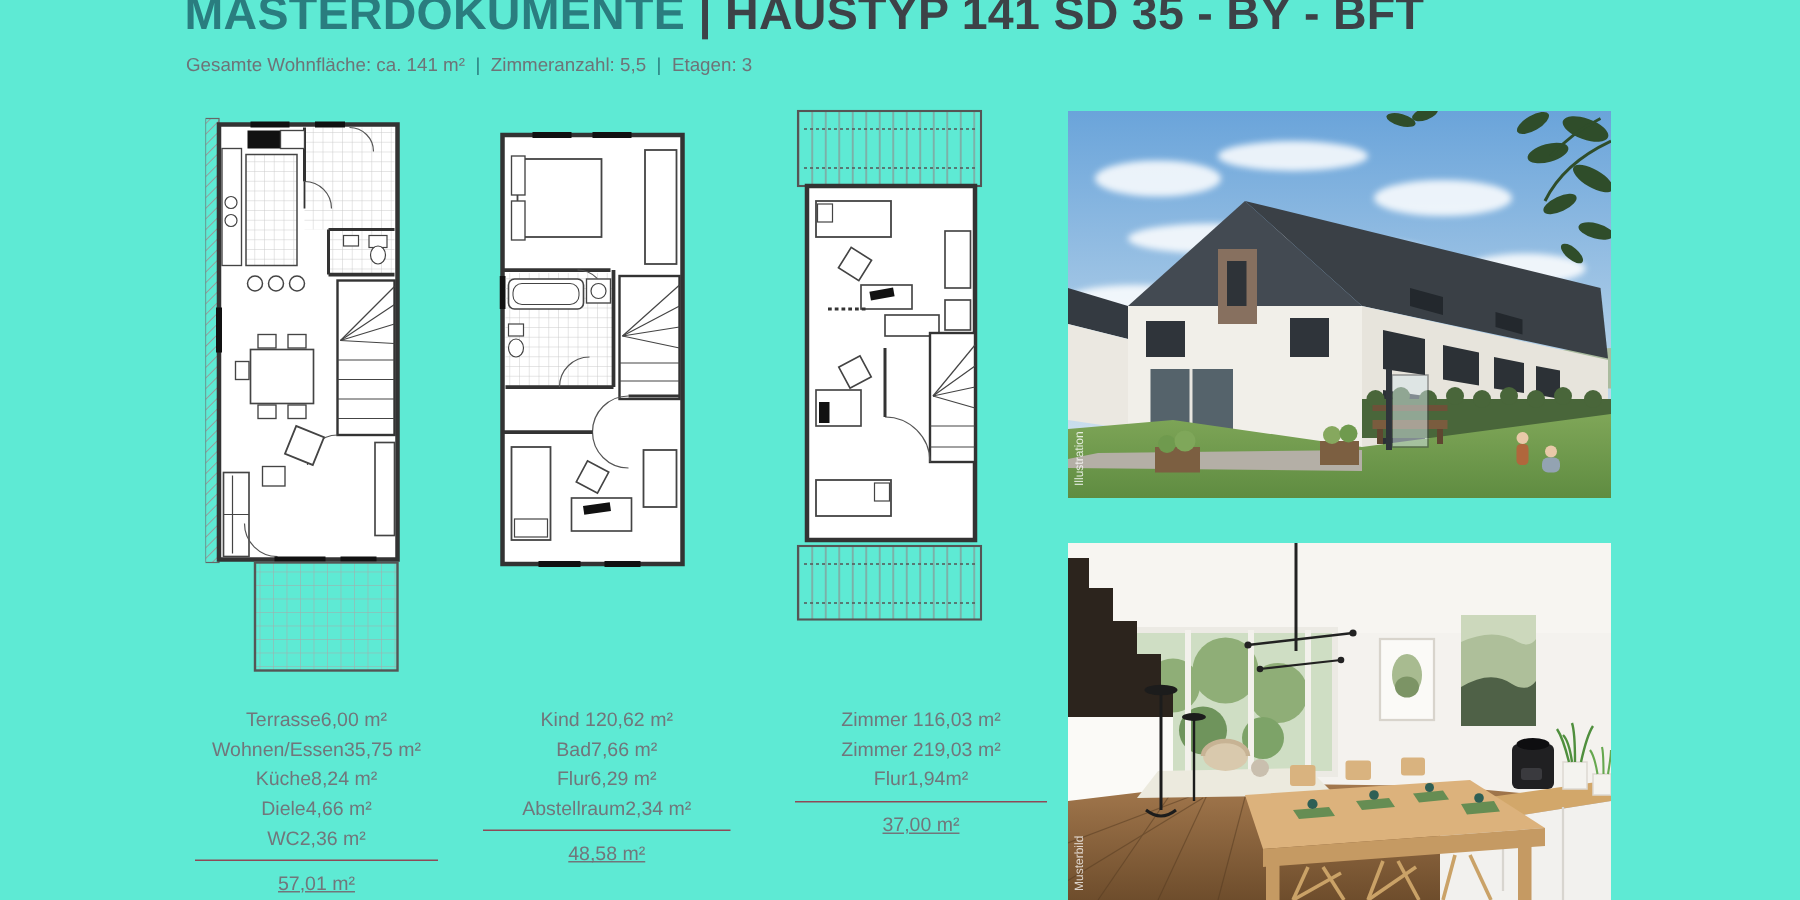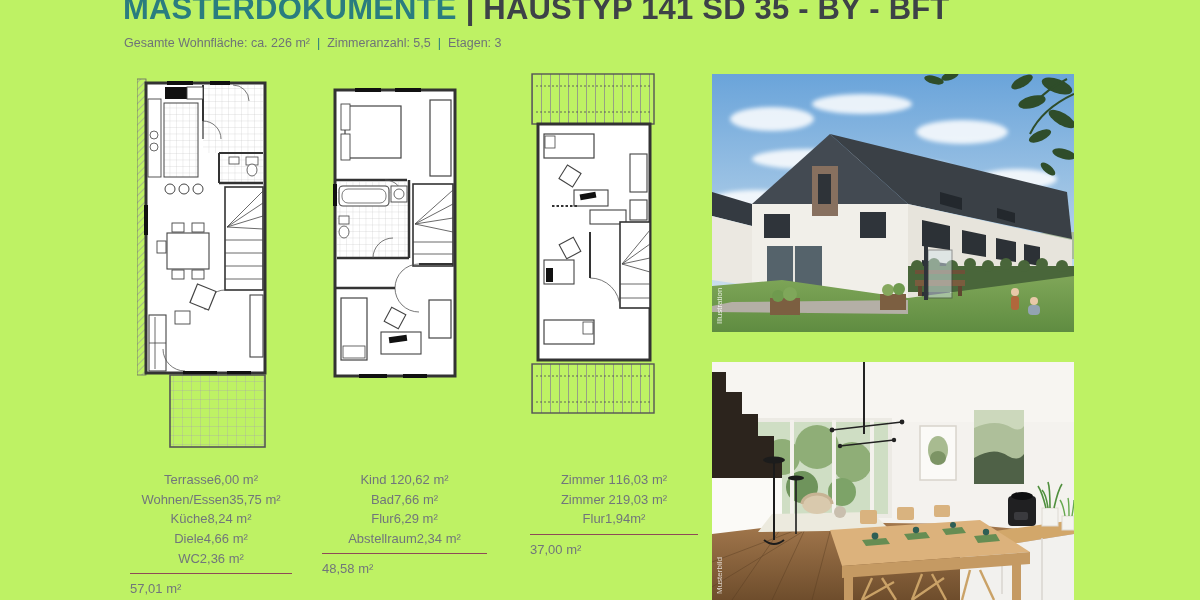--- a/index.html
+++ b/index.html
@@ -1,51 +1,51 @@
 <!DOCTYPE html>
 <html><head>
 <meta charset="utf-8">
 <style>
   * { box-sizing: border-box; margin: 0; padding: 0; }
   html,body { background:#ffffff; }
   .page {
     position: relative; width: 1200px; height: 600px;
-    background: #bef264; overflow: hidden;
+    background: #5eead4; overflow: hidden;
     font-family: "Liberation Sans", sans-serif;
   }
   
   .hdr { position: absolute; left: 123px; top: -9px; white-space: nowrap; }
   .hdr .t1 { font-size: 31px; font-weight: bold; color: #2a7d7f; letter-spacing: .2px; }
   .hdr .tdiv { font-size: 31px; font-weight: bold; color: #3d4247; margin: 0 9px; }
   .hdr .t2 { font-size: 31px; font-weight: bold; color: #3d4247; letter-spacing: .2px; }
   .meta { position: absolute; left: 124px; top: 36px; font-size: 12.5px; color: #6e7377; }
   .meta .mdiv { color: #2a7d7f; margin: 0 7px; }
   
   .fp { position: absolute; }
   .photo { position: absolute; overflow: hidden; }
   
   .tbl { position: absolute; top: 470px; font-size: 13px; color: #71767b; }
   .tbl .row { display: flex; justify-content: center; height: 19.6px; align-items: center; }
   .tbl .val { text-align: right; }
   .tbl .rule { border-top: 1.5px solid #8e4a57; margin-top: 5px; }
-  .tbl .total { text-align: left; padding-top: 7px; }
+  .tbl .total { text-align: center; padding-top: 7px; text-decoration: underline; }
   #t1 { left: 130px; width: 162px; }
   #t2 { left: 322px; width: 165px; }
   #t3 { left: 530px; width: 168px; }
 </style>
 </head>
 <body>
 
 <div class="page">
 
   <div class="hdr">
     <span class="t1">MASTERDOKUMENTE</span><span class="tdiv">|</span><span class="t2">HAUSTYP 141 SD 35 - BY - BFT</span>
   </div>
   <div class="meta">
-    <span>Gesamte Wohnfläche: ca. 226 m²</span><span class="mdiv">|</span><span>Zimmeranzahl: 5,5</span><span class="mdiv">|</span><span>Etagen: 3</span>
+    <span>Gesamte Wohnfläche: ca. 141 m²</span><span class="mdiv">|</span><span>Zimmeranzahl: 5,5</span><span class="mdiv">|</span><span>Etagen: 3</span>
   </div>
 
   <svg class="fp" style="left:137px;top:75px" width="131" height="374" viewBox="0 0 131 374">
     <defs>
       <pattern id="eg-t6" width="6.5" height="6.5" patternUnits="userSpaceOnUse">
         <path d="M6.5 0H0V6.5" fill="none" stroke="#c8c8c8" stroke-width="0.6"></path>
       </pattern>
       <pattern id="eg-t9" width="9" height="9" patternUnits="userSpaceOnUse">
         <path d="M9 0H0V9" fill="none" stroke="#a8a8a8" stroke-width="0.7"></path>
       </pattern>

